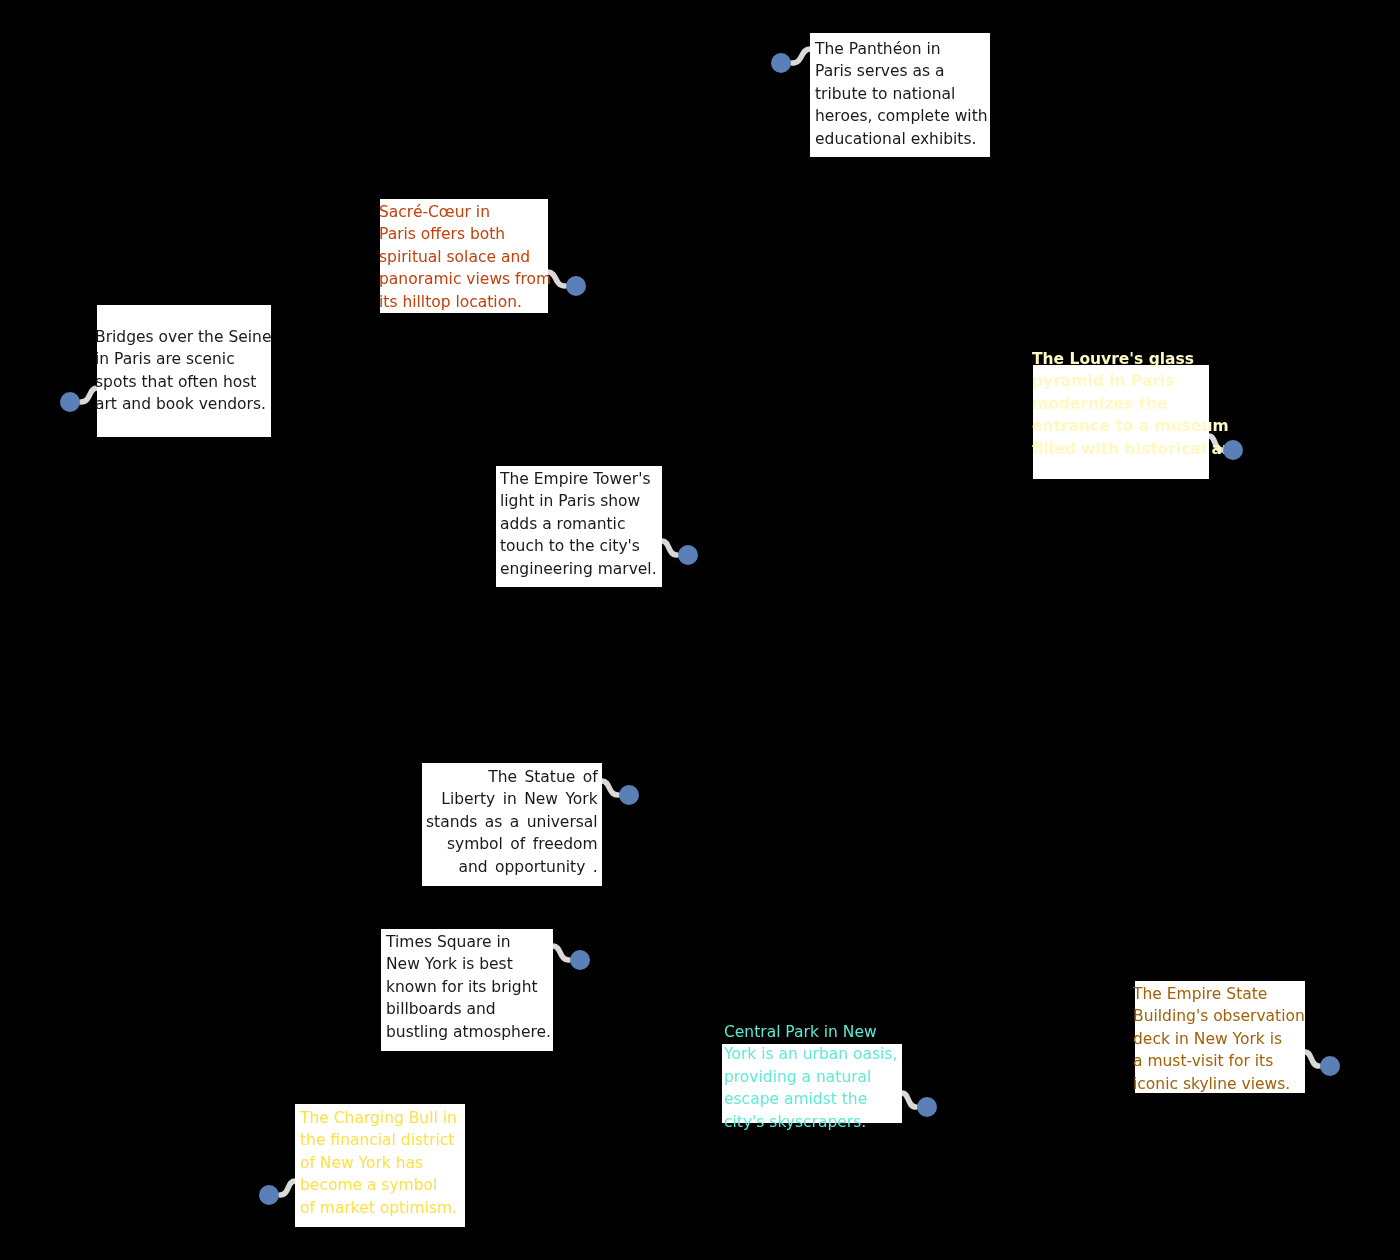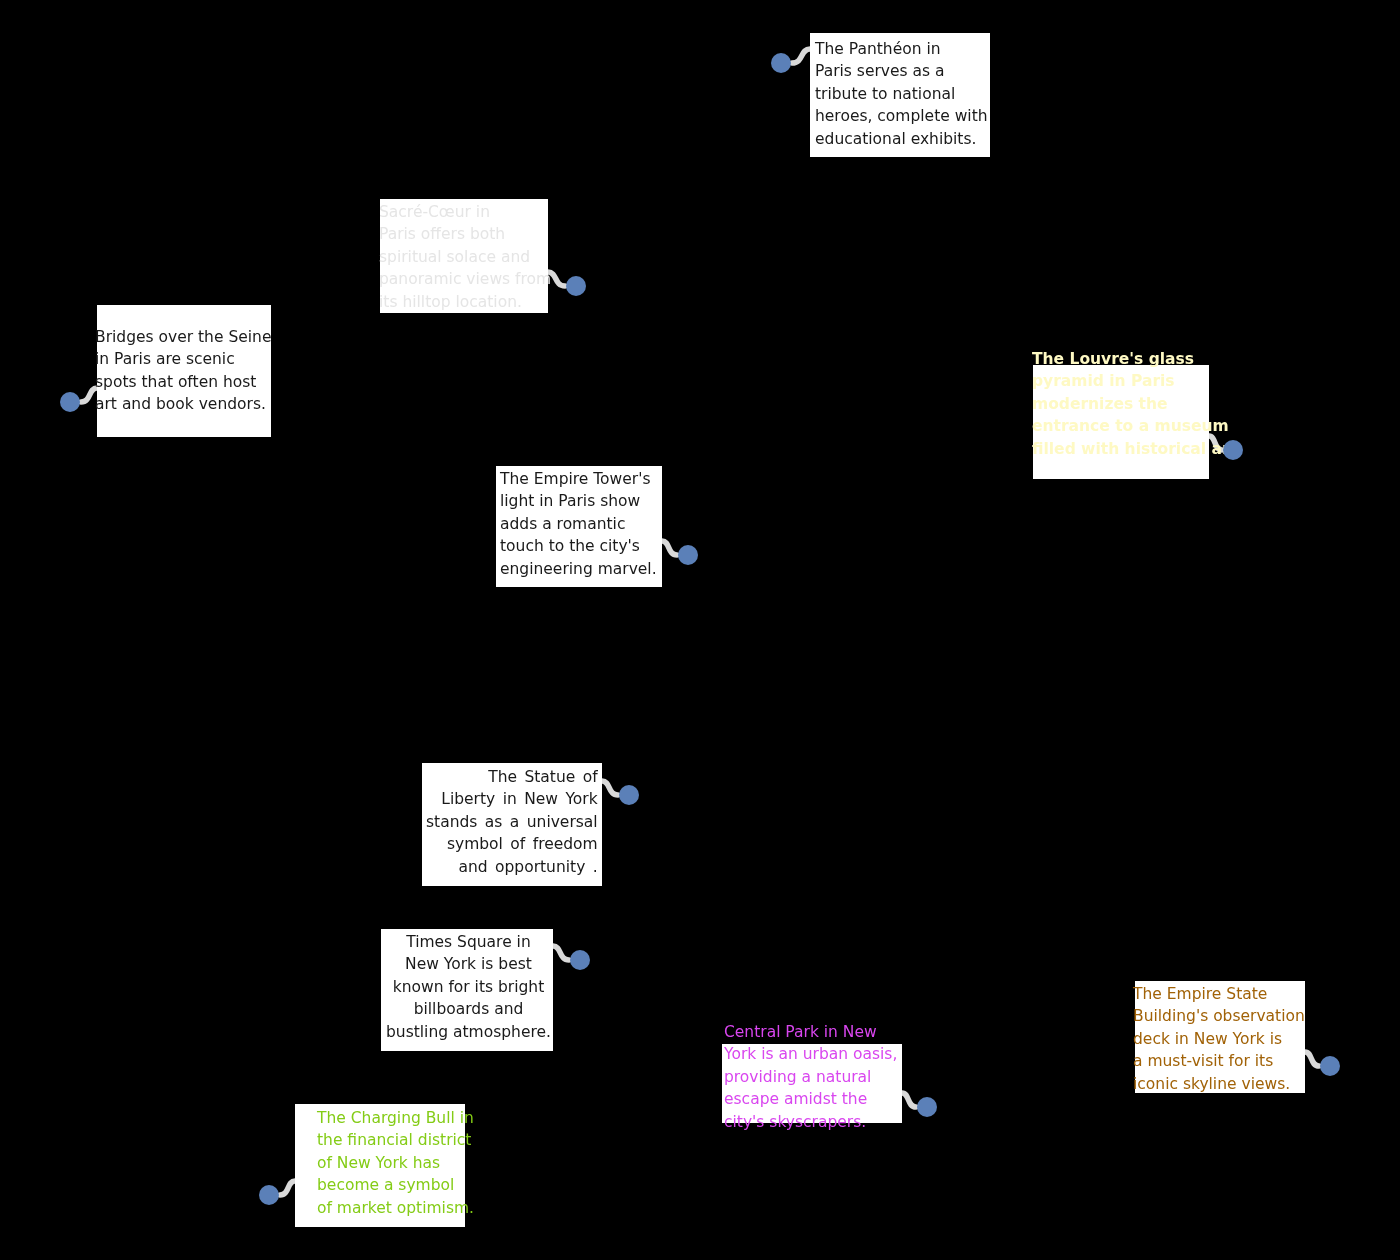--- a/index.html
+++ b/index.html
@@ -66,21 +66,21 @@
 tribute to national
 heroes, complete with
 educational exhibits.</div>
       <div class="marker-dot" style="left: 771px; top: 53px; width: 20px; height: 20px; background: rgb(91, 128, 184);"></div>
     </div>
     <div class="annotation" style="left: 0px; top: 0px;">
       <svg class="connector" width="45" height="42" style="left: 534px; top: 258px;">
         <path d="M 14 14 C 23.35 14, 19.95 28, 31 28" stroke="#d9d9d9"></path>
       </svg>
       <div class="callout-box" style="left: 380px; top: 199px; width: 168px; height: 114px; background: rgb(255, 255, 255);"></div>
-      <div class="callout-text" style="left: 379px; top: 201px; color: #e5e5e5;">Sacré-Cœur in
+      <div class="callout-text" style="left: 379px; top: 201px; color: #c2410c;">Sacré-Cœur in
 Paris offers both
 spiritual solace and
 panoramic views from
 its hilltop location.</div>
       <div class="marker-dot" style="left: 566px; top: 276px; width: 20px; height: 20px; background: rgb(91, 128, 184);"></div>
     </div>
     <div class="annotation" style="left: 0px; top: 0px;">
       <svg class="connector" width="44" height="42" style="left: 67px; top: 374px;">
         <path d="M 30 14 C 21.2 14, 24.4 28, 14 28" stroke="#d9d9d9"></path>
       </svg>
@@ -125,33 +125,33 @@
 stands as a universal
 symbol of freedom
 and opportunity .</div>
       <div class="marker-dot" style="left: 619px; top: 785px; width: 20px; height: 20px; background: rgb(91, 128, 184);"></div>
     </div>
     <div class="annotation" style="left: 0px; top: 0px;">
       <svg class="connector" width="44" height="42" style="left: 539px; top: 932px;">
         <path d="M 14 14 C 22.8 14, 19.6 28, 30 28" stroke="#d9d9d9"></path>
       </svg>
       <div class="callout-box" style="left: 381px; top: 929px; width: 172px; height: 122px; background: rgb(255, 255, 255);"></div>
-      <div class="callout-text" style="left: 386px; top: 931px; color: rgb(26, 26, 26); text-align: center;">Times Square in
+      <div class="callout-text" style="left: 386px; top: 931px; color: rgb(26, 26, 26);">Times Square in
 New York is best
 known for its bright
 billboards and
 bustling atmosphere.</div>
       <div class="marker-dot" style="left: 570px; top: 950px; width: 20px; height: 20px; background: rgb(91, 128, 184);"></div>
     </div>
     <div class="annotation" style="left: 0px; top: 0px;">
       <svg class="connector" width="42" height="42" style="left: 888px; top: 1079px;">
         <path d="M 14 14 C 21.700000000000003 14, 18.9 28, 28 28" stroke="#d9d9d9"></path>
       </svg>
       <div class="callout-box" style="left: 722px; top: 1044px; width: 180px; height: 79px; background: rgb(255, 255, 255);"></div>
-      <div class="callout-text" style="left: 724px; top: 1021px; color: #d946ef;">Central Park in New
+      <div class="callout-text" style="left: 724px; top: 1021px; color: #5eead4;">Central Park in New
 York is an urban oasis,
 providing a natural
 escape amidst the
 city's skyscrapers.</div>
       <div class="marker-dot" style="left: 917px; top: 1097px; width: 20px; height: 20px; background: rgb(91, 128, 184);"></div>
     </div>
     <div class="annotation" style="left: 0px; top: 0px;">
       <svg class="connector" width="42" height="42" style="left: 1291px; top: 1038px;">
         <path d="M 14 14 C 21.700000000000003 14, 18.9 28, 28 28" stroke="#d9d9d9"></path>
       </svg>
@@ -161,20 +161,20 @@
 deck in New York is
 a must-visit for its
 iconic skyline views.</div>
       <div class="marker-dot" style="left: 1320px; top: 1056px; width: 20px; height: 20px; background: rgb(91, 128, 184);"></div>
     </div>
     <div class="annotation" style="left: 0px; top: 0px;">
       <svg class="connector" width="43" height="42" style="left: 266px; top: 1167px;">
         <path d="M 29 14 C 20.75 14, 23.75 28, 14 28" stroke="#d9d9d9"></path>
       </svg>
       <div class="callout-box" style="left: 295px; top: 1104px; width: 170px; height: 123px; background: rgb(255, 255, 255);"></div>
-      <div class="callout-text" style="left: 317px; top: 1107px; color: #84cc16;">The Charging Bull in
+      <div class="callout-text" style="left: 300px; top: 1107px; color: #fde047;">The Charging Bull in
 the financial district
 of New York has
 become a symbol
 of market optimism.</div>
       <div class="marker-dot" style="left: 259px; top: 1185px; width: 20px; height: 20px; background: rgb(91, 128, 184);"></div>
     </div>
   </div>
 
 </body></html>

